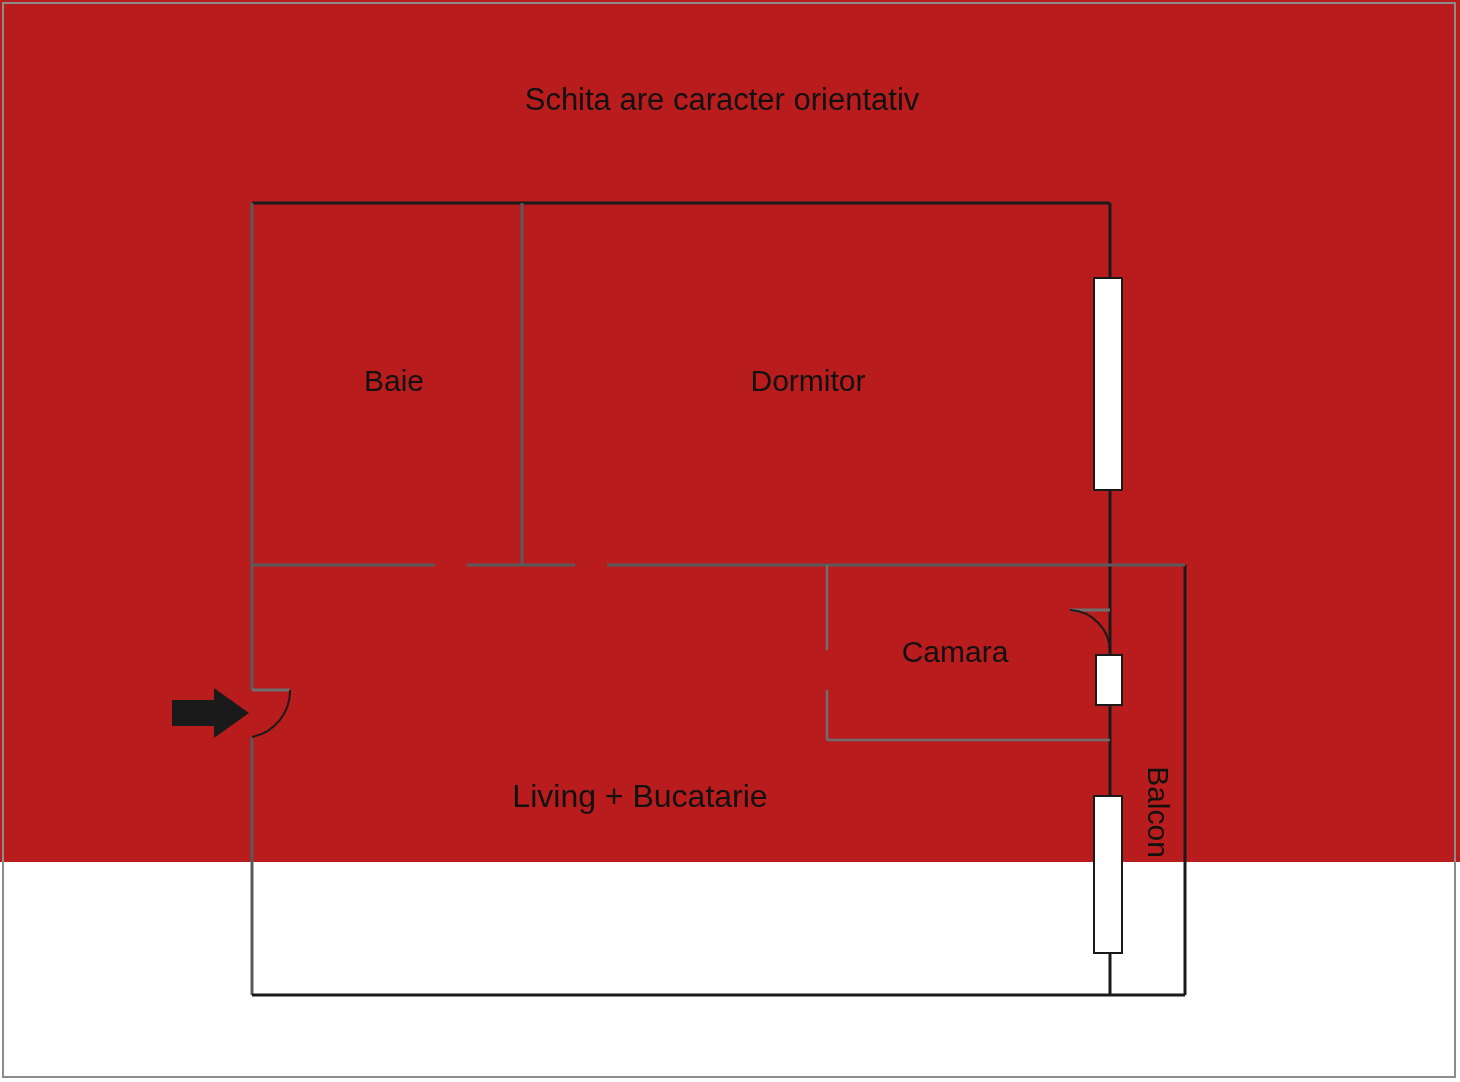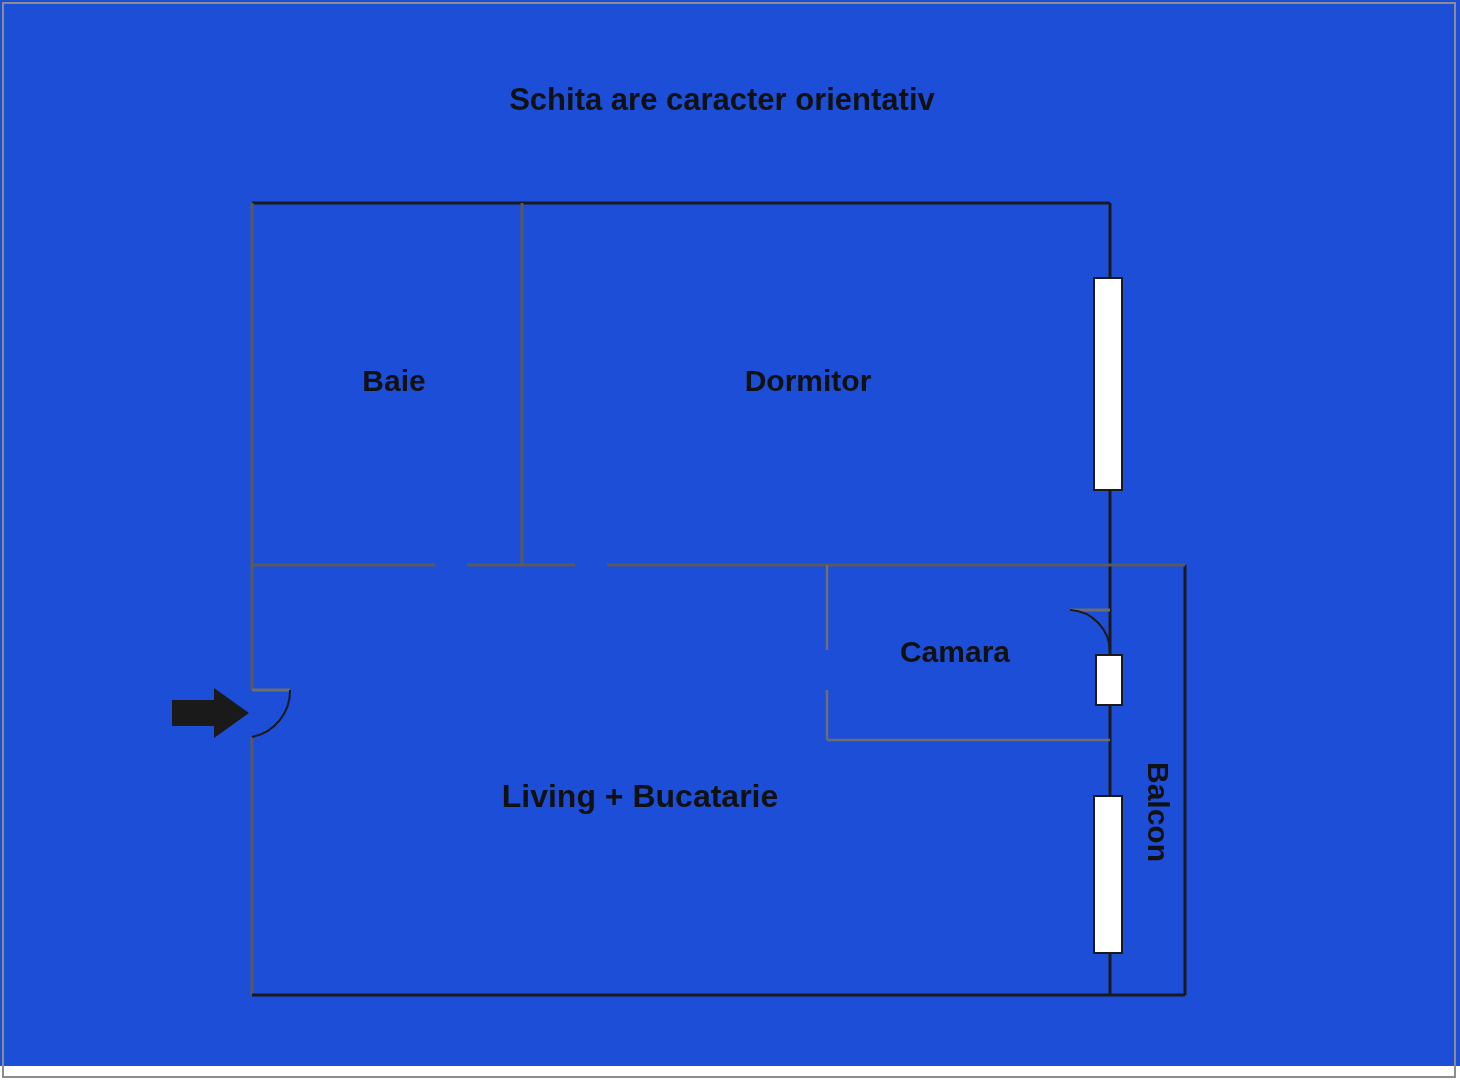--- a/index.html
+++ b/index.html
@@ -9,24 +9,23 @@
   }
   body {
     width: 1460px;
     height: 1082px;
     font-family: "Liberation Sans", sans-serif;
     overflow: hidden;
   }
   #page {
     position: relative;
     width: 1460px;
-    height: 1066px;
-    background: #1d4ed8;
+    height: 862px;
+    background: #b91c1c;
     box-sizing: border-box;
-    font-weight: bold;
   }
   .page-border {
     position: absolute;
     left: 2px;
     top: 2px;
     width: 1454px;
     height: 1076px;
     border: 2px solid #8c8c8c;
     box-sizing: border-box;
     pointer-events: none;

